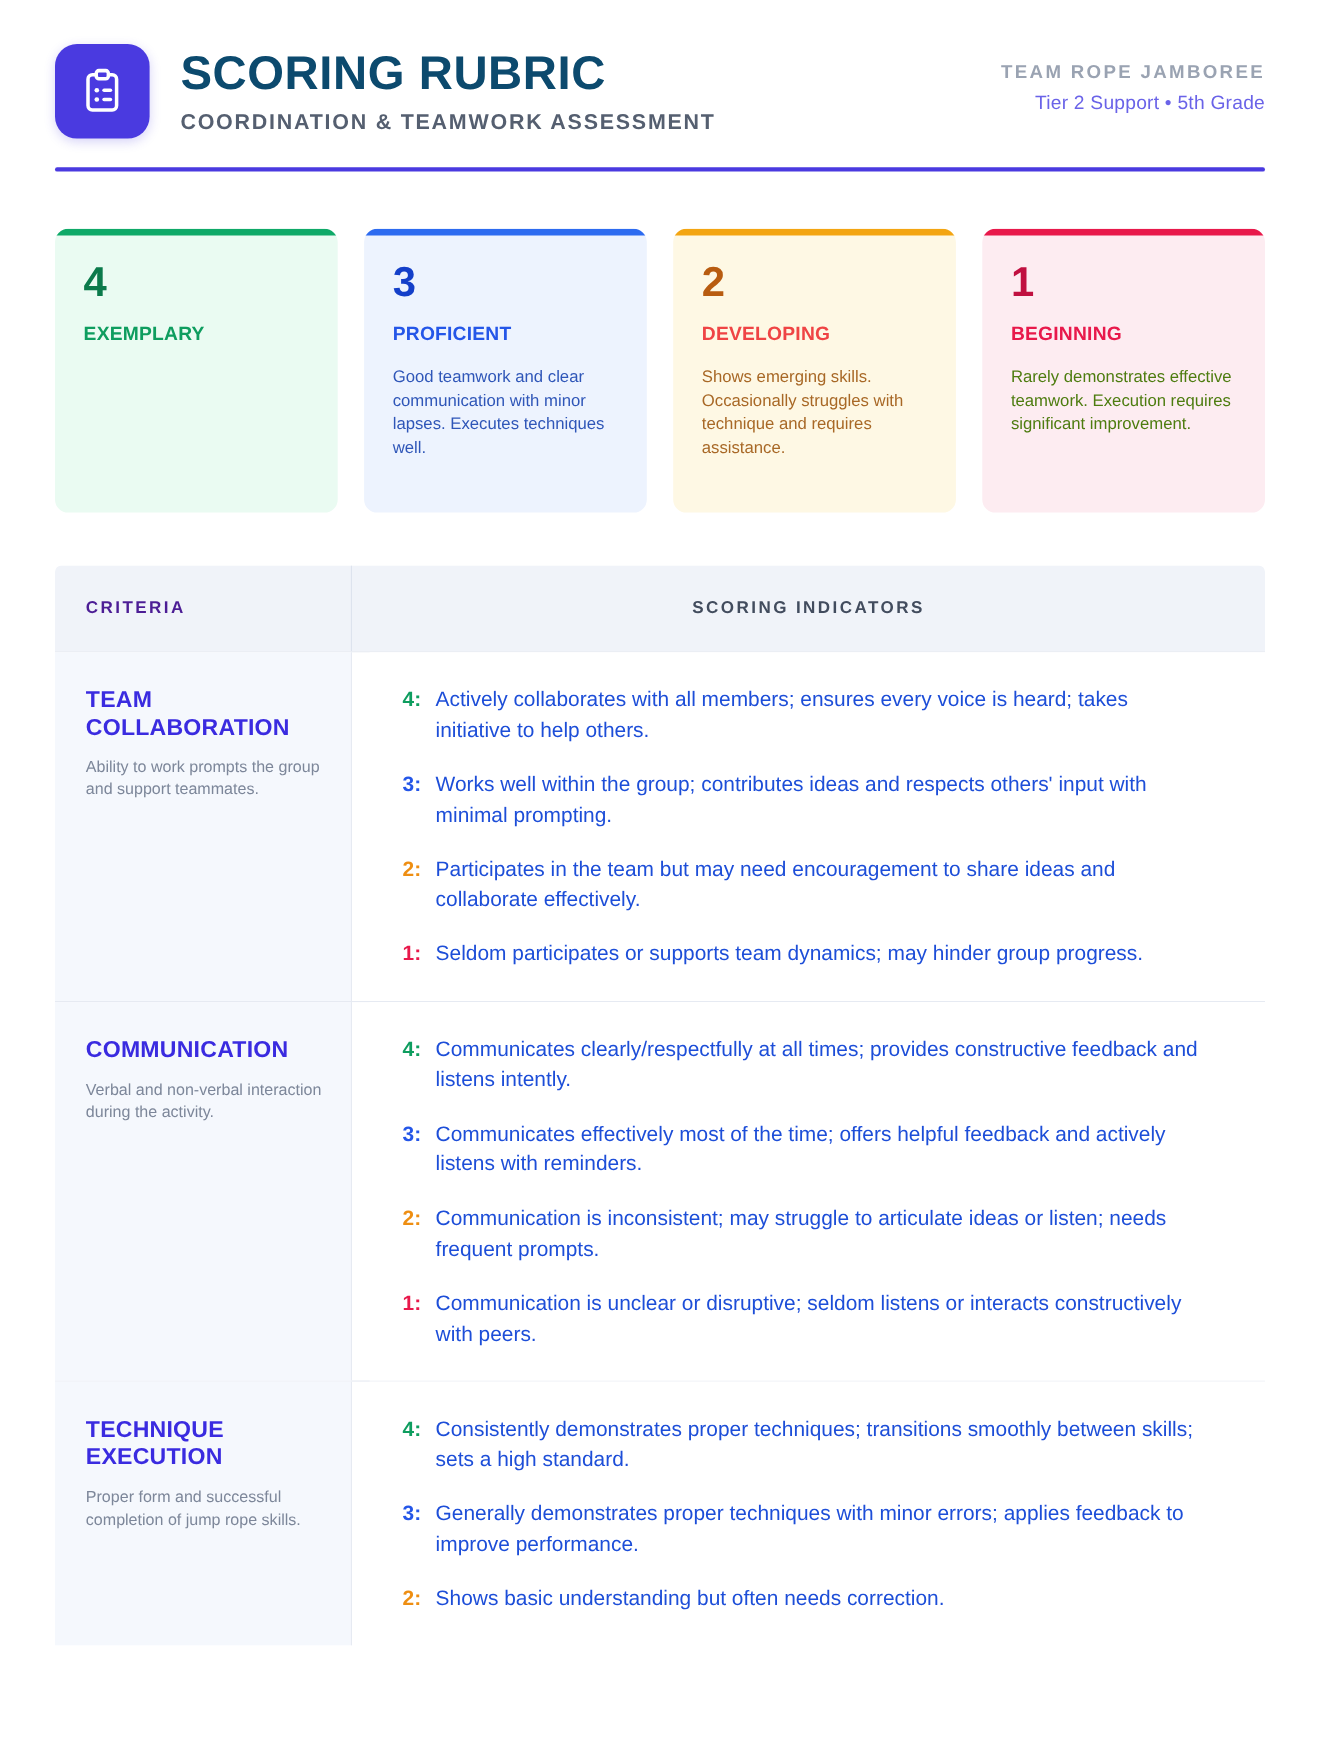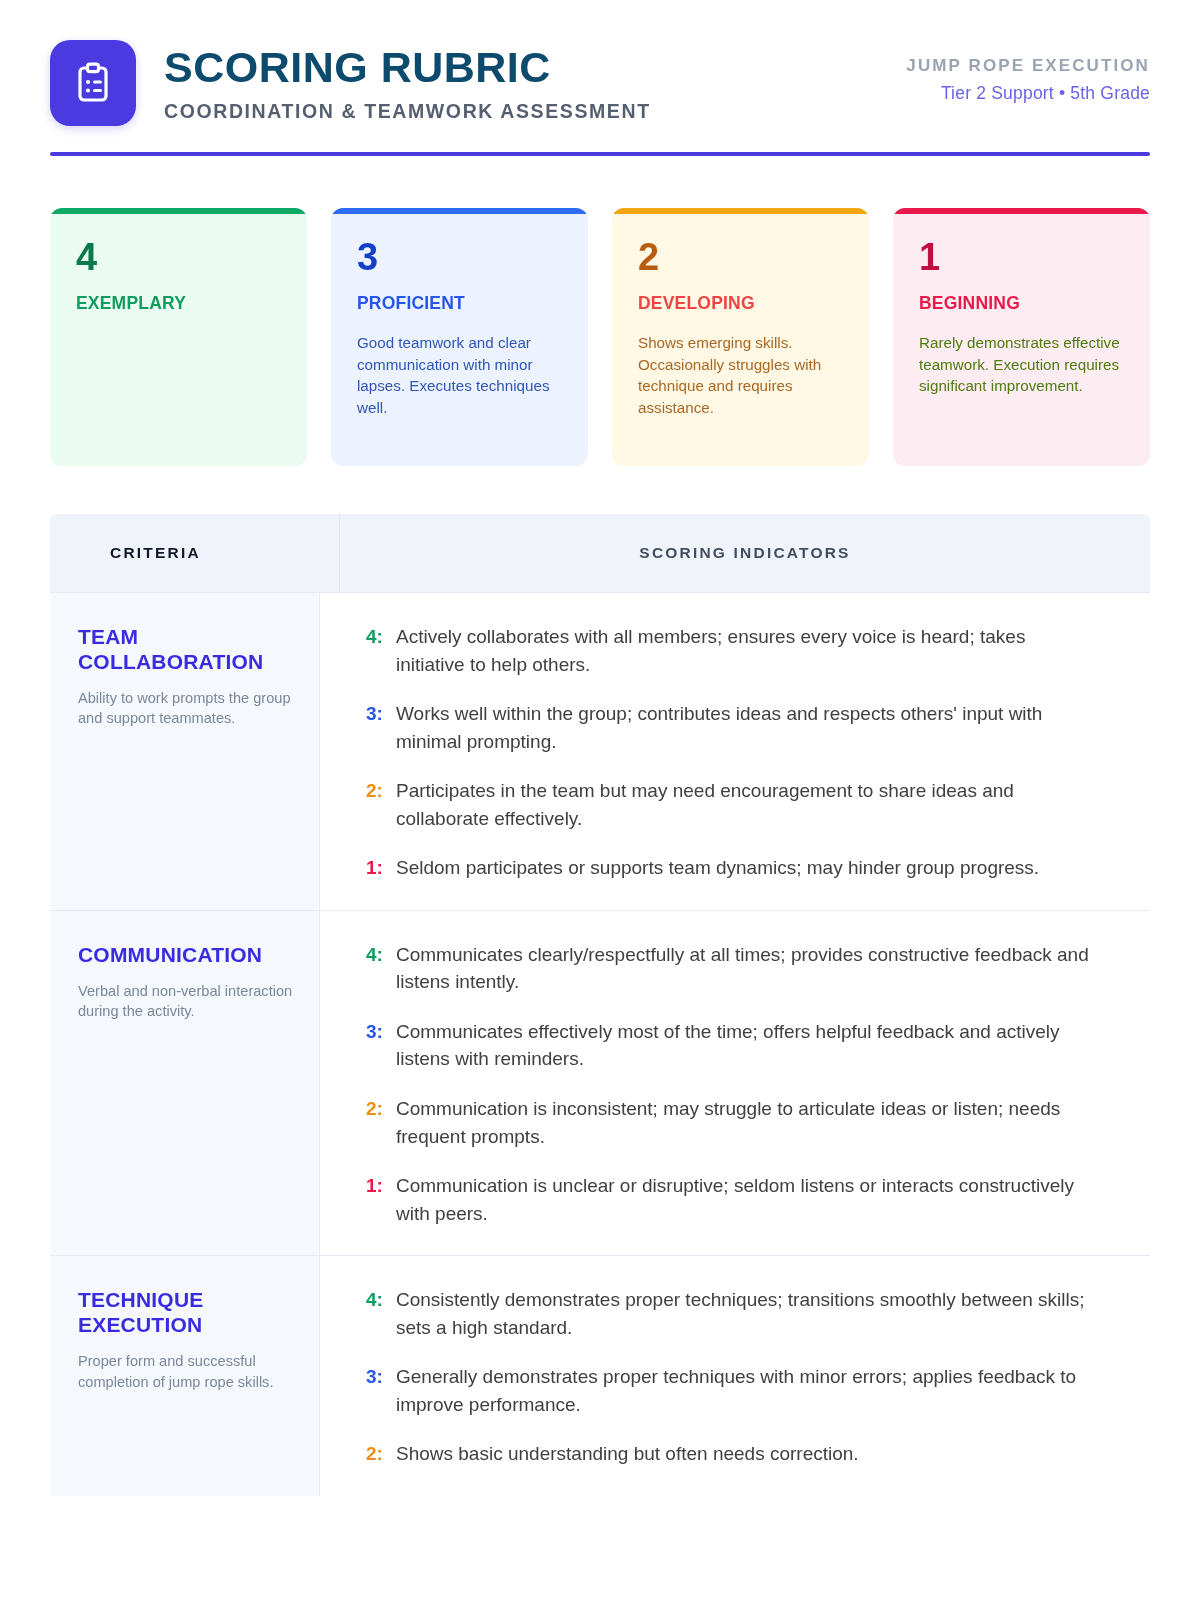--- a/index.html
+++ b/index.html
@@ -158,30 +158,29 @@
 
   .tbl-head {
     display: flex;
     background: #F0F3F9;
     height: 78px;
     align-items: center;
   }
   .th-criteria {
     width: 270px;
     flex: 0 0 270px;
-    padding-left: 40px;
+    padding-left: 28px;
     font-size: 15.5px;
     font-weight: bold;
-    color: #0f172a;
+    color: #4c1d95;
     letter-spacing: 2.2px;
     height: 100%;
     display: flex;
     align-items: center;
     border-right: 1px solid #dde3ee;
-    margin-left: 20px;
   }
   .th-indicators {
     flex: 1 1 auto;
     text-align: center;
     font-size: 15.5px;
     font-weight: bold;
     color: #424c5e;
     letter-spacing: 2.2px;
   }
 
@@ -227,21 +226,21 @@
   .ind-line:last-child { margin-bottom: 0; }
   .ind-score {
     font-size: 19px;
     font-weight: bold;
     flex: 0 0 auto;
     width: 30px;
     line-height: 1.45;
   }
   .ind-text {
     font-size: 19px;
-    color: #404040;
+    color: #1d4ed8;
     line-height: 1.45;
     flex: 1 1 auto;
   }
   .s4 { color: #0E9D5F; }
   .s3 { color: #2456E8; }
   .s2 { color: #EE8E12; }
   .s1 { color: #E8194B; }
 </style>
 </head>
 <body>
@@ -257,21 +256,21 @@
         <rect x="24" y="21.4" width="9" height="3.2" rx="1.6" fill="#ffffff"></rect>
         <circle cx="19" cy="31.5" r="2.1" fill="#ffffff"></circle>
         <rect x="24" y="29.9" width="9" height="3.2" rx="1.6" fill="#ffffff"></rect>
       </svg>
     </div>
     <div class="header-titles">
       <div class="title-main">SCORING RUBRIC</div>
       <div class="title-sub">COORDINATION &amp; TEAMWORK ASSESSMENT</div>
     </div>
     <div class="header-meta">
-      <div class="meta-top">JUMP ROPE EXECUTION</div>
+      <div class="meta-top">TEAM ROPE JAMBOREE</div>
       <div class="meta-bottom">Tier 2 Support • 5th Grade</div>
     </div>
   </div>
   <div class="header-rule"></div>
 
   <div class="levels">
     <div class="level-card c-green">
       <div class="lv-num">4</div>
       <div class="lv-label">EXEMPLARY</div>
     </div>

